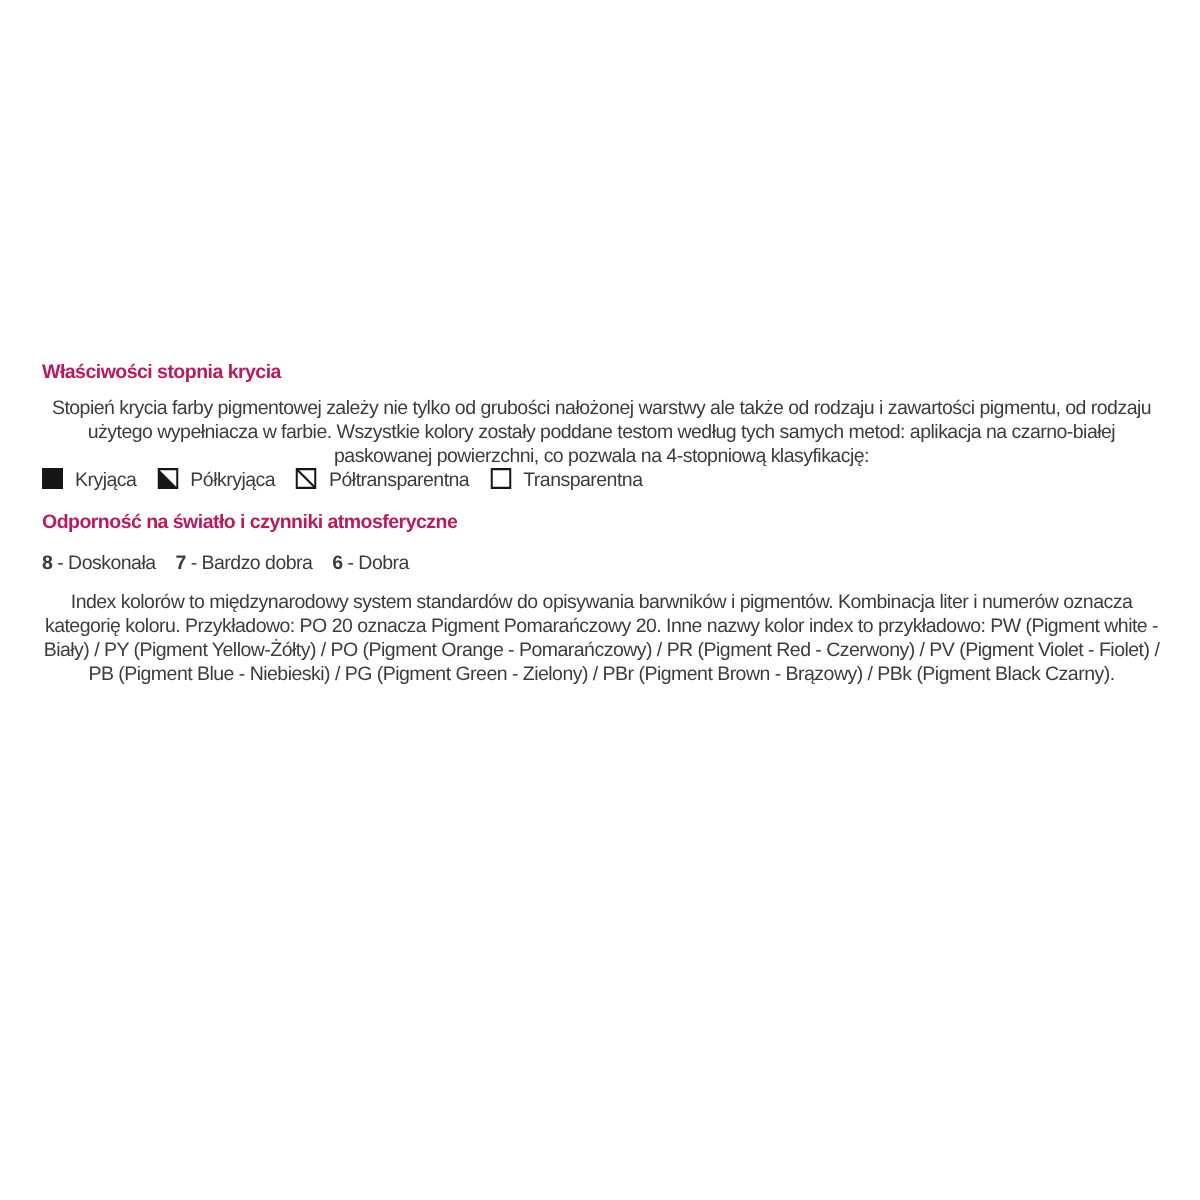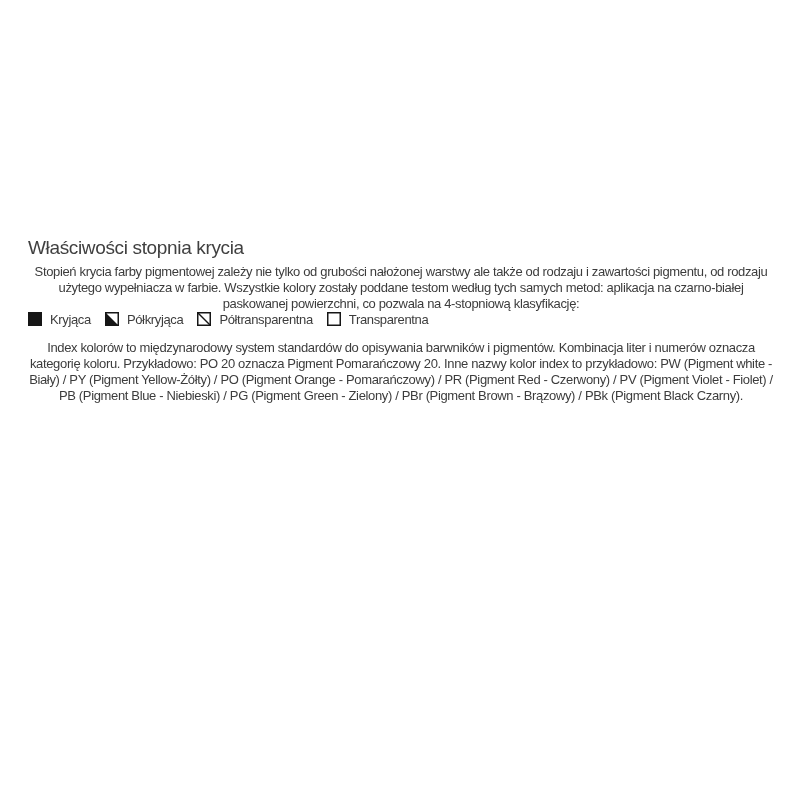--- a/index.html
+++ b/index.html
@@ -12,24 +12,24 @@
   }
   .content {
     position: absolute;
     left: 28px; top: 240px;
     width: 746px;
     color: #3c3c3c;
     font-size: 13px;
     letter-spacing: -0.35px;
   }
   .sec-heading {
-    font-size: 19px;
-    font-weight: normal;
+    font-size: 13px;
+    font-weight: bold;
     line-height: 16px;
-    color: #404040;
+    color: #be185d;
     margin: 0;
   }
   .h1 { margin: 0 0 8px 0; }
   .h2 { margin: 0 0 9px 0; }
   .h3 { margin: 0 0 6px 0; }
   .body-par {
     margin: 0;
     line-height: 16px;
     text-align: center;
   }
@@ -95,19 +95,25 @@
 
     <div class="legend-item">
       <svg class="legend-icon" viewBox="0 0 14 14" xmlns="http://www.w3.org/2000/svg">
         <rect x="0.75" y="0.75" width="12.5" height="12.5" fill="#ffffff" stroke="#161616" stroke-width="1.5"></rect>
       </svg>
       <span class="legend-label">Transparentna</span>
     </div>
 
   </div>
 
+  <h2 class="sec-heading h2">Odporność na światło i czynniki atmosferyczne</h2>
 
 
+  <div class="ratings">
+    <span class="rating-item"><span class="rating-value">8</span> <span>-</span> <span>Doskonała</span></span>
+    <span class="rating-item"><span class="rating-value">7</span> <span>-</span> <span>Bardzo dobra</span></span>
+    <span class="rating-item"><span class="rating-value">6</span> <span>-</span> <span>Dobra</span></span>
+  </div>
 
 
   <p class="body-par">Index kolorów to międzynarodowy system standardów do opisywania barwników i pigmentów. Kombinacja liter i numerów oznacza kategorię koloru. Przykładowo: PO 20 oznacza Pigment Pomarańczowy 20. Inne nazwy kolor index to przykładowo: PW (Pigment white - Biały) / PY (Pigment Yellow-Żółty) / PO (Pigment Orange - Pomarańczowy) / PR (Pigment Red - Czerwony) / PV (Pigment Violet - Fiolet) / PB (Pigment Blue - Niebieski) / PG (Pigment Green - Zielony) / PBr (Pigment Brown - Brązowy) / PBk (Pigment Black Czarny).</p>
 
 </div>
 
 </body></html>

